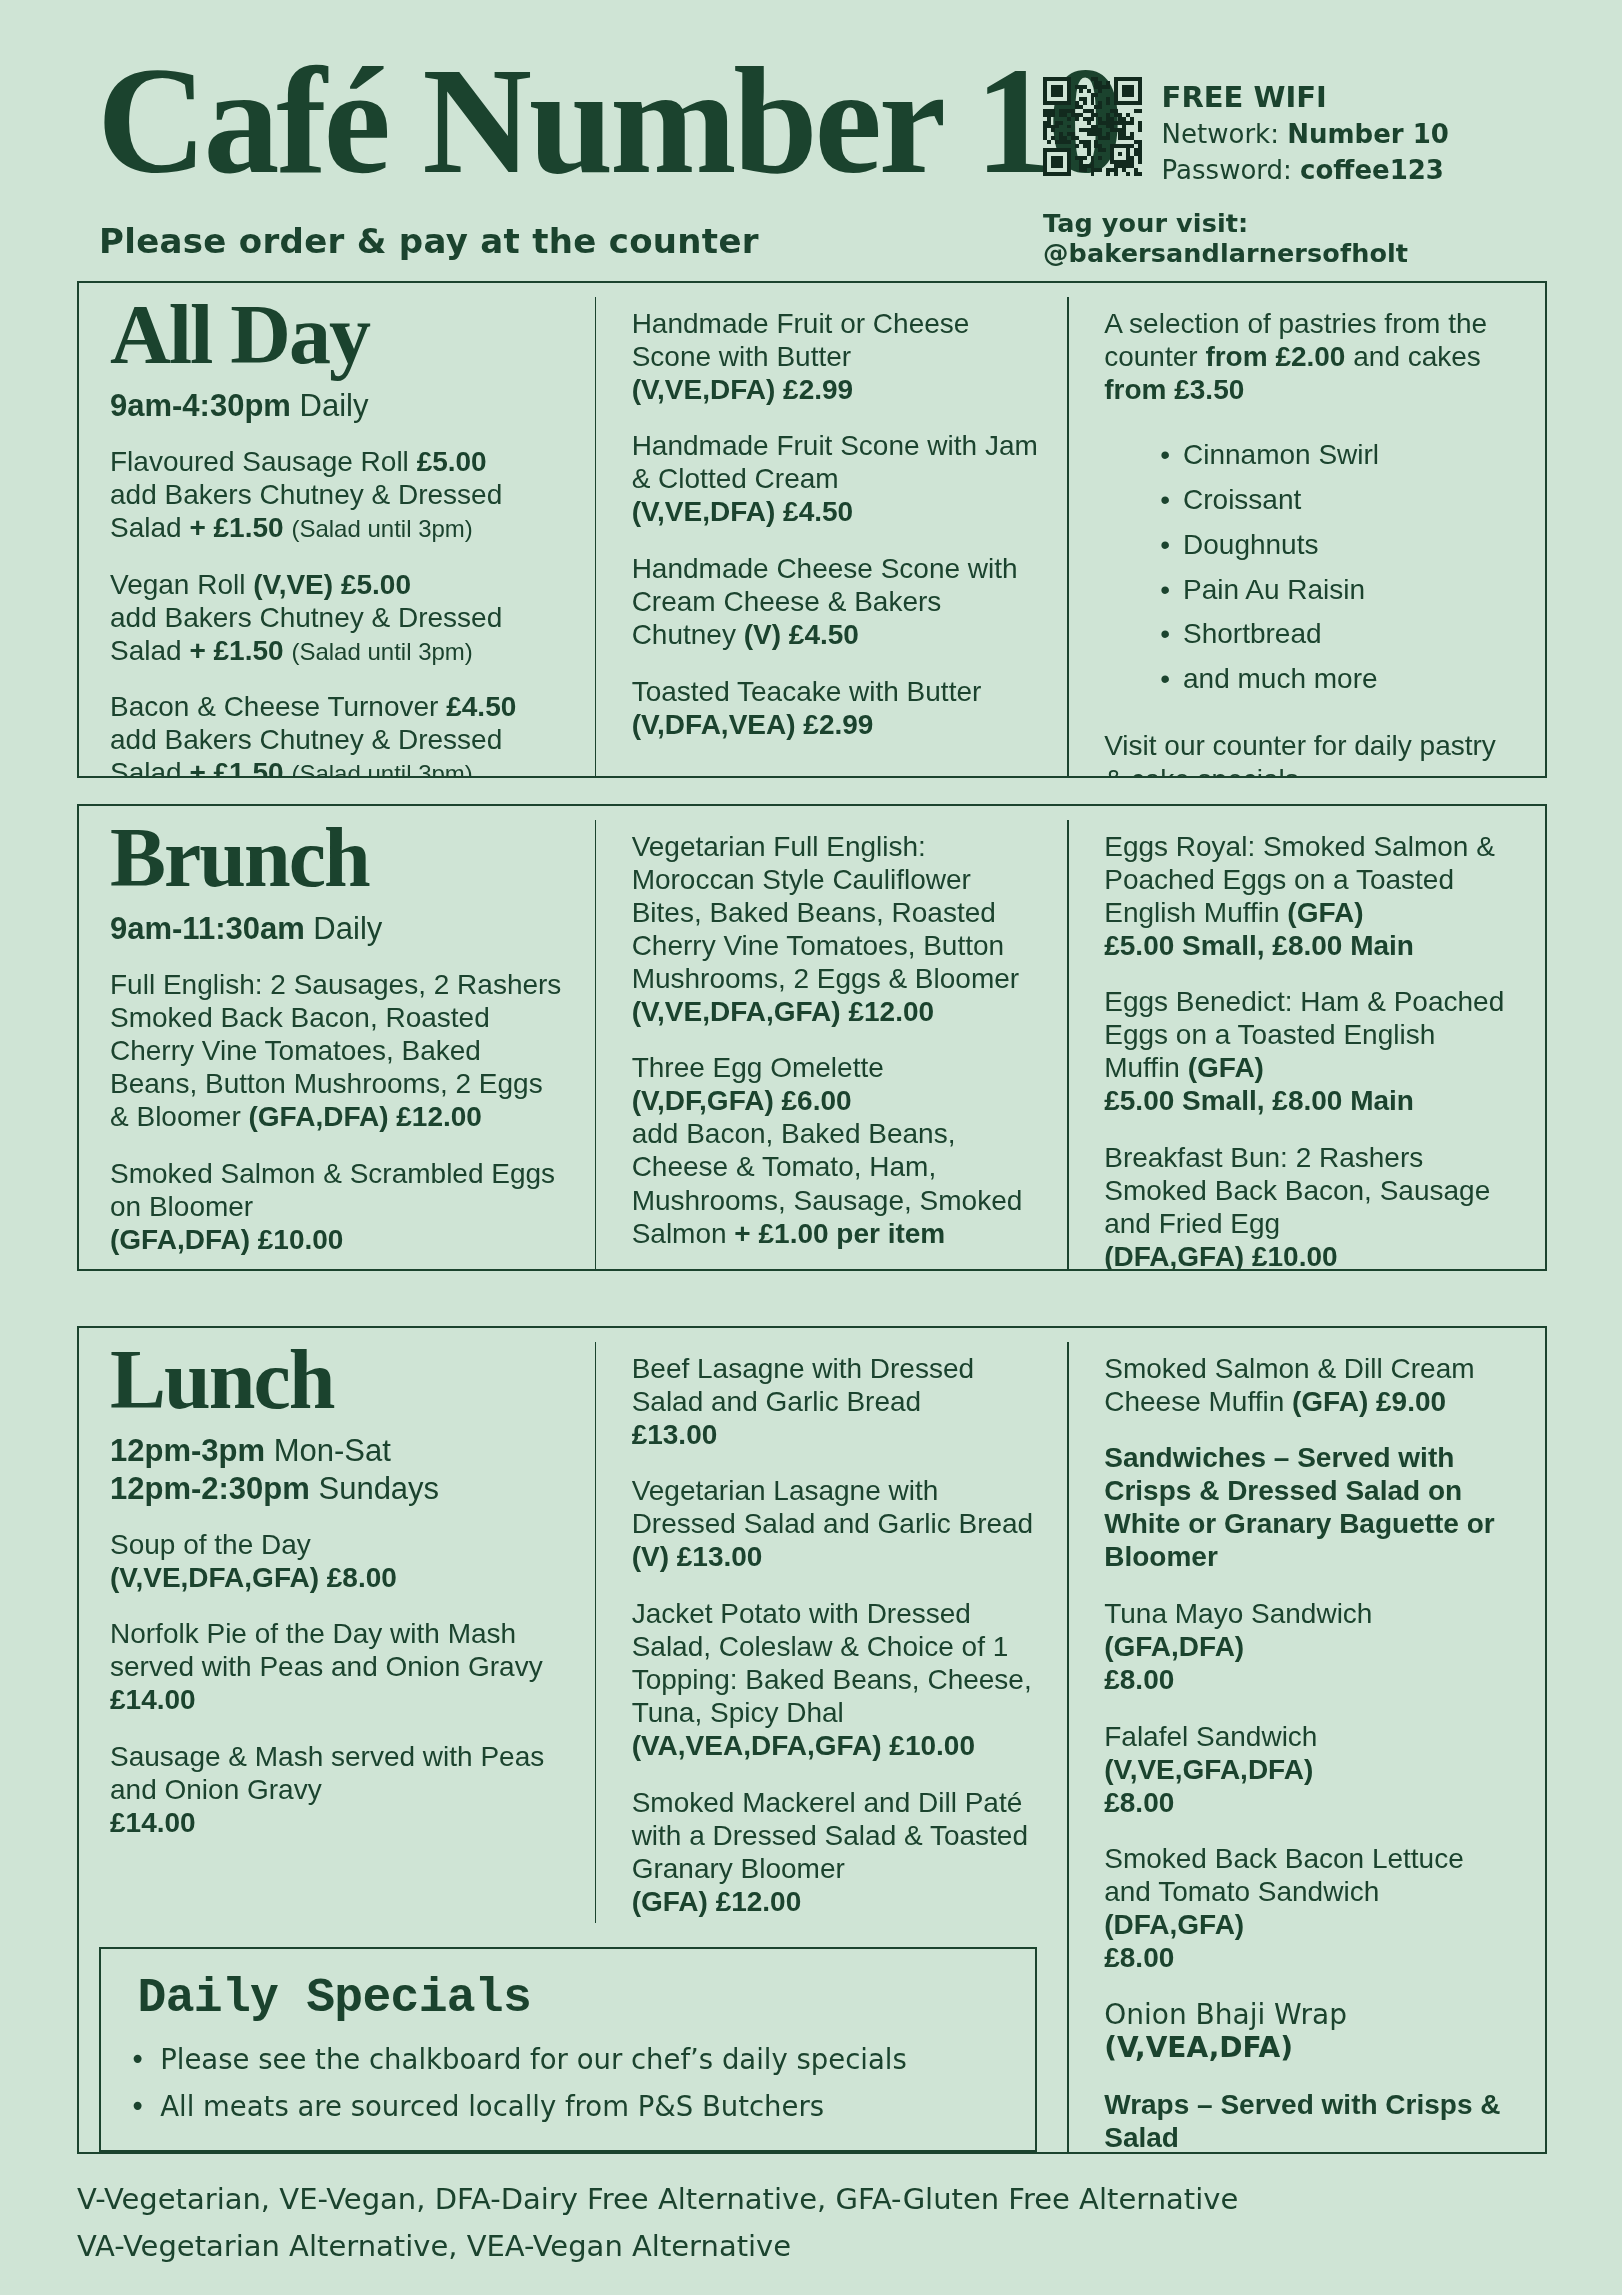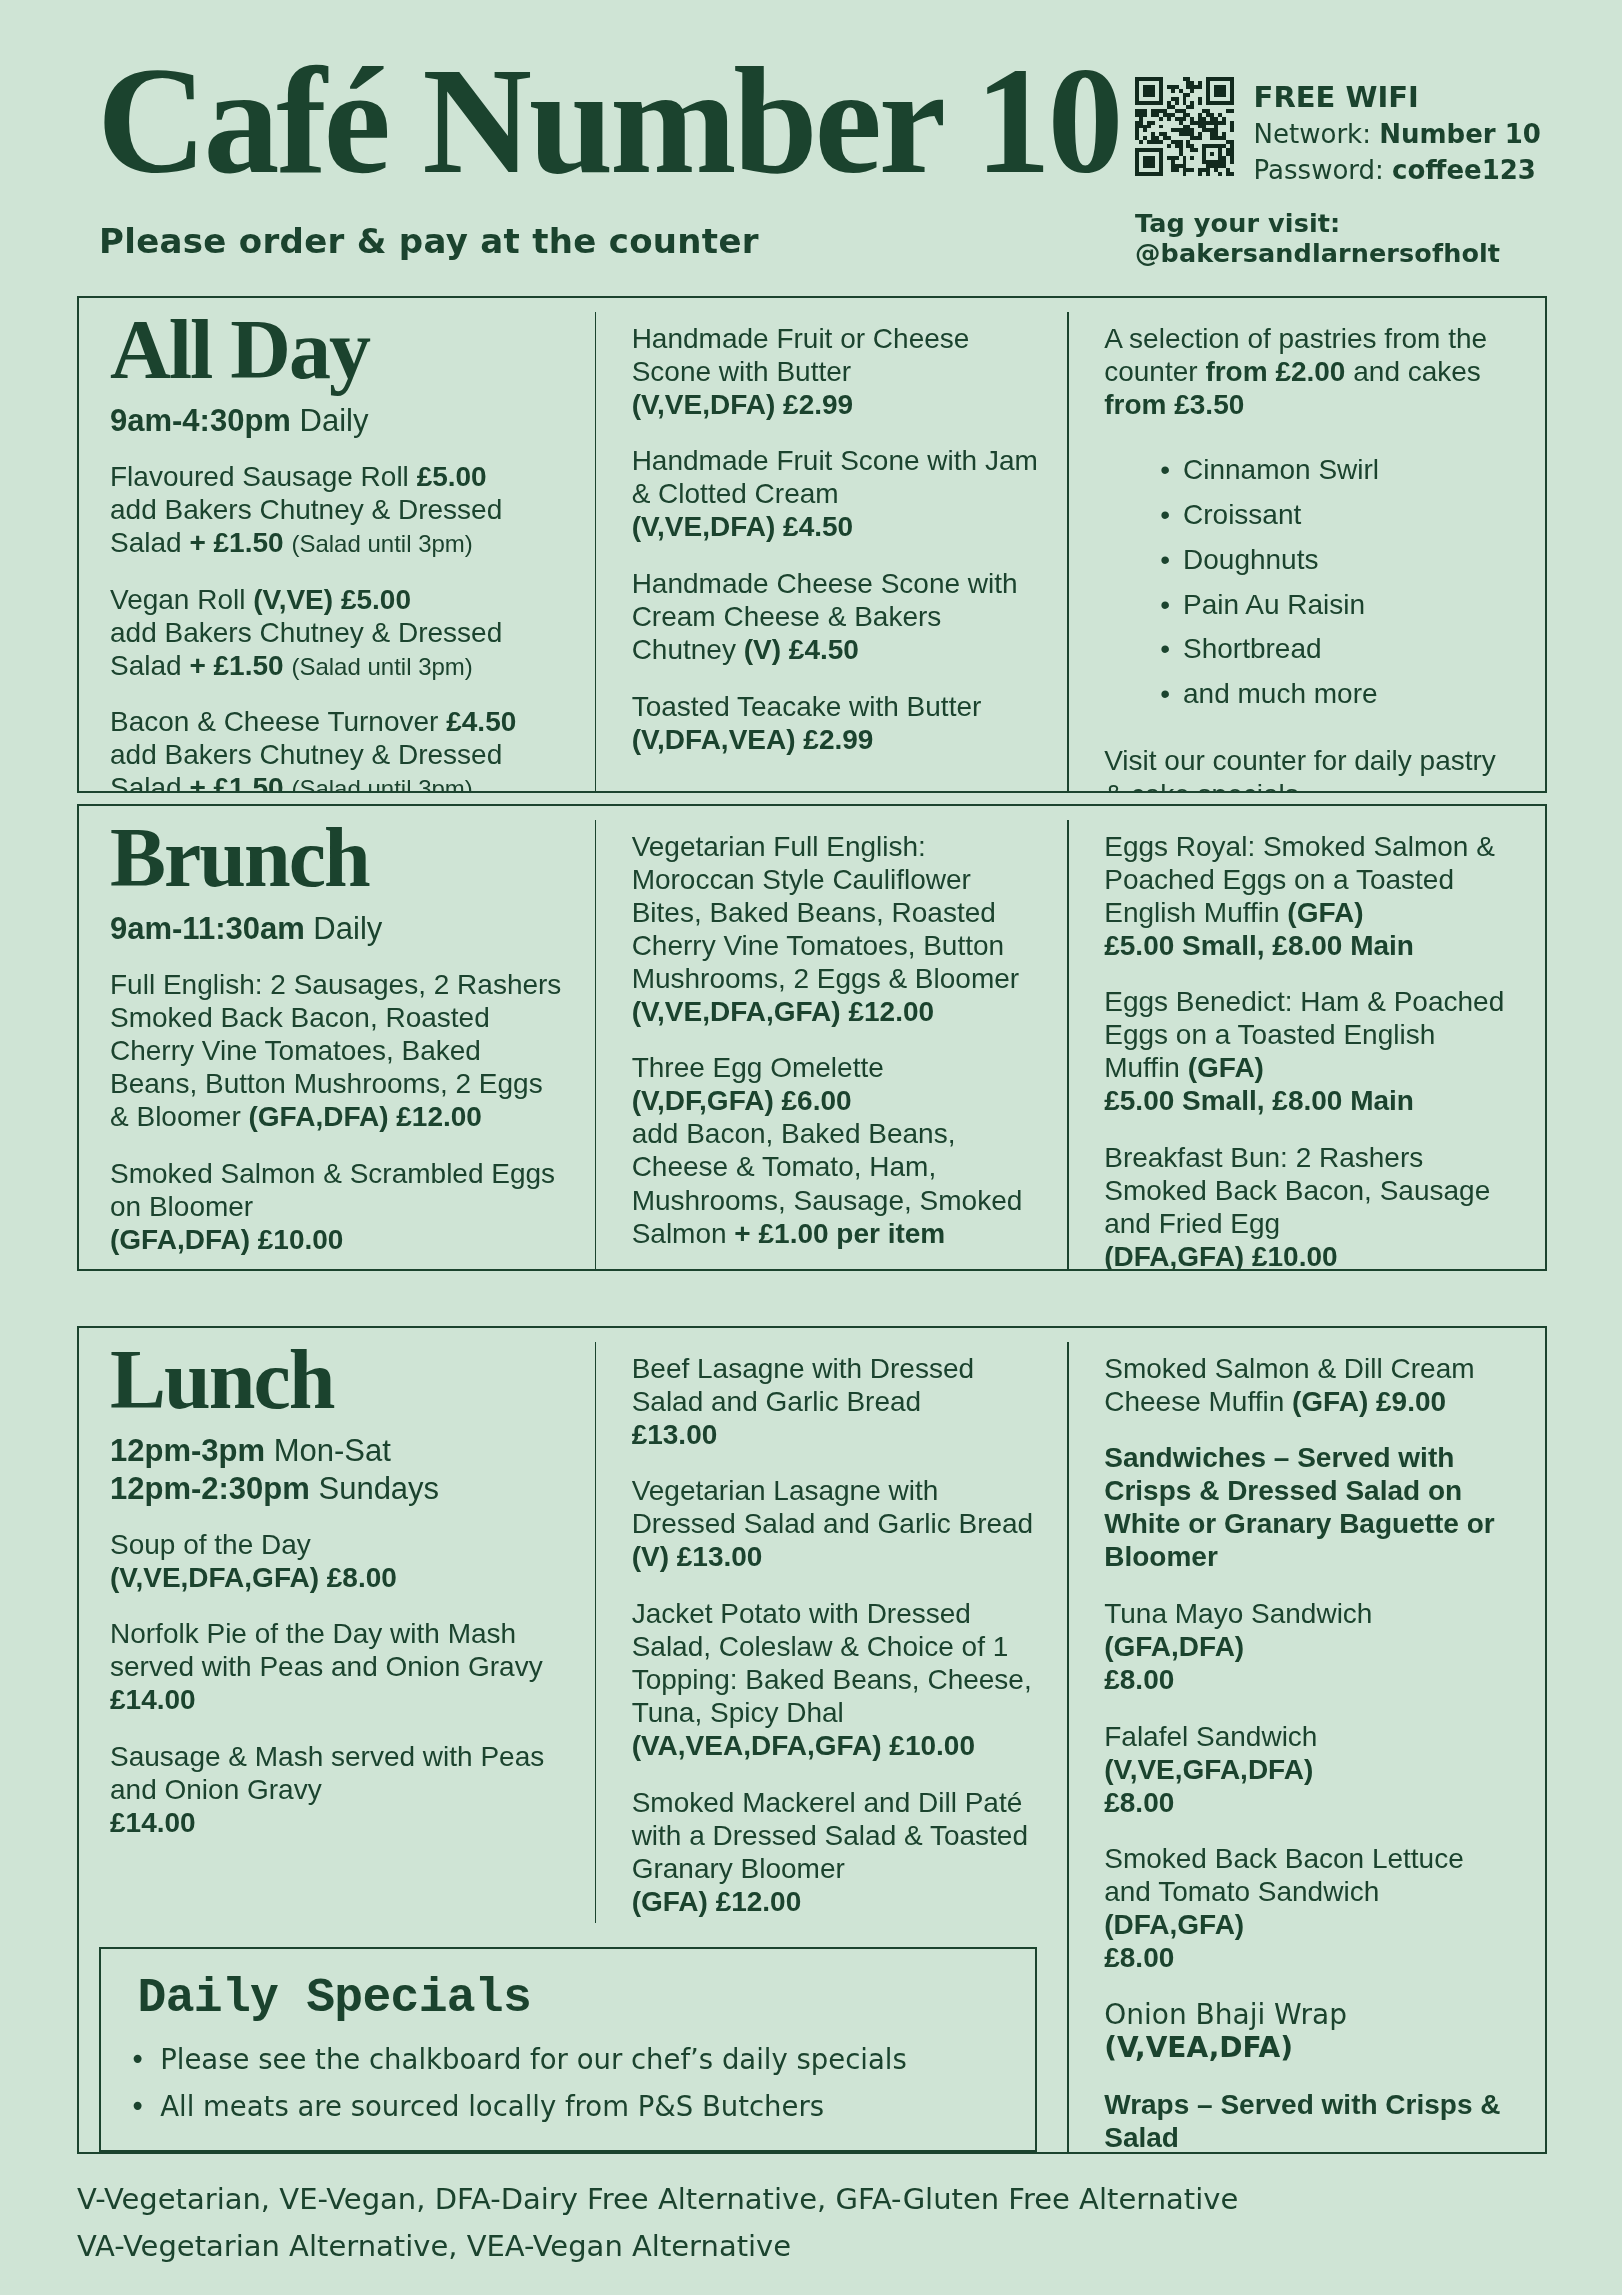--- a/index.html
+++ b/index.html
@@ -25,36 +25,36 @@
   .header{position:absolute;top:0;left:0;right:0;height:281px;}
   .cafe-title{
     position:absolute;left:97px;top:42px;margin:0;
     font-family:"Liberation Serif",serif;font-weight:700;
     font-size:152px;line-height:1.05;letter-spacing:-3.3px;
   }
   .subtitle{
     position:absolute;left:99px;top:221px;margin:0;
     font-size:34px;font-weight:700;letter-spacing:0.3px;
   }
-  .wifi{position:absolute;left:1135px;top:77px;right:72px;}
+  .wifi{position:absolute;left:1043px;top:77px;right:72px;}
   .wifi-row{display:flex;gap:19.6px;align-items:flex-start;}
   .qr{width:99px;height:99px;flex:none;}
   .wifi-lines{font-size:26px;line-height:1.38;padding-top:0px;}
   .wifi-free{font-weight:700;font-size:29px;}
   .wifi-lines b{font-weight:700;}
   .tagline{margin-top:19.6px;font-size:25.5px;font-weight:700;letter-spacing:0.1px;}
 
   
   .box{
     position:absolute;left:77px;width:1470px;
     border:2px solid var(--ink);
     display:grid;grid-template-columns:790fr 724fr 732fr;
     overflow:hidden;background:var(--bg);
   }
-  .box-allday{top:296px;height:497px;}
+  .box-allday{top:281px;height:497px;}
   .box-brunch{top:804px;height:467px;}
   .box-lunch{top:1326px;height:828px;grid-template-rows:auto 1fr;}
   .col{position:relative;padding:23.6px 27.5px 19.6px 37px;}
   .col.c1{padding-top:7.9px;padding-left:31px;}
   .col.c2::before,.col.c3::before{
     content:"";position:absolute;left:0;top:14.4px;bottom:14.4px;width:1.3px;background:var(--ink);
   }
   .box-lunch .c1{grid-column:1;grid-row:1;}
   .box-lunch .c2{grid-column:2;grid-row:1;}
   .box-lunch .c3{grid-column:3;grid-row:1/3;}

